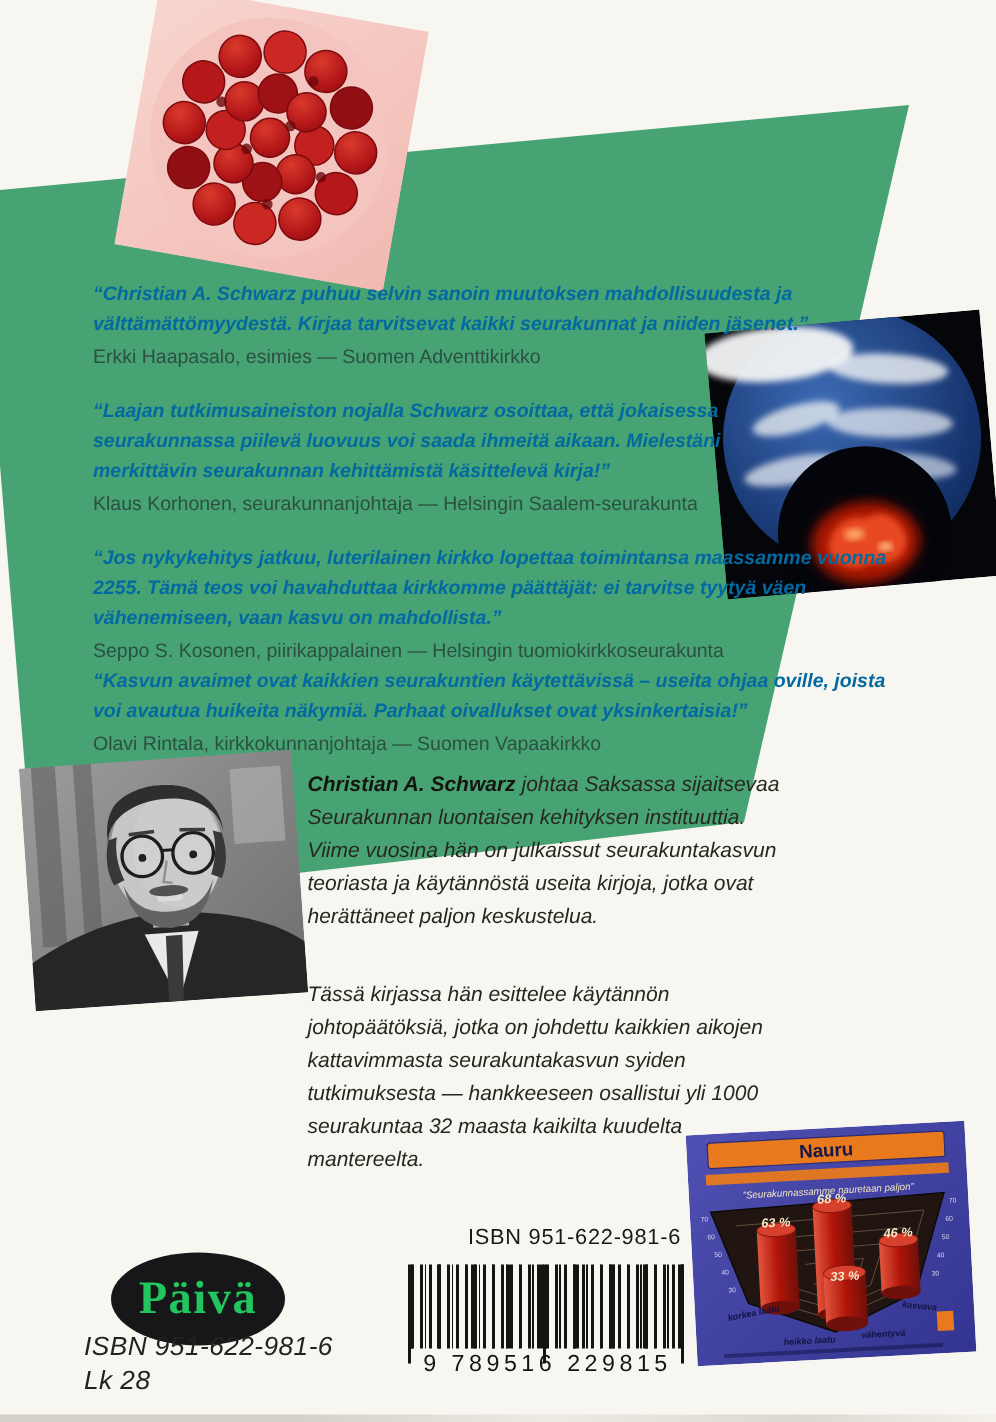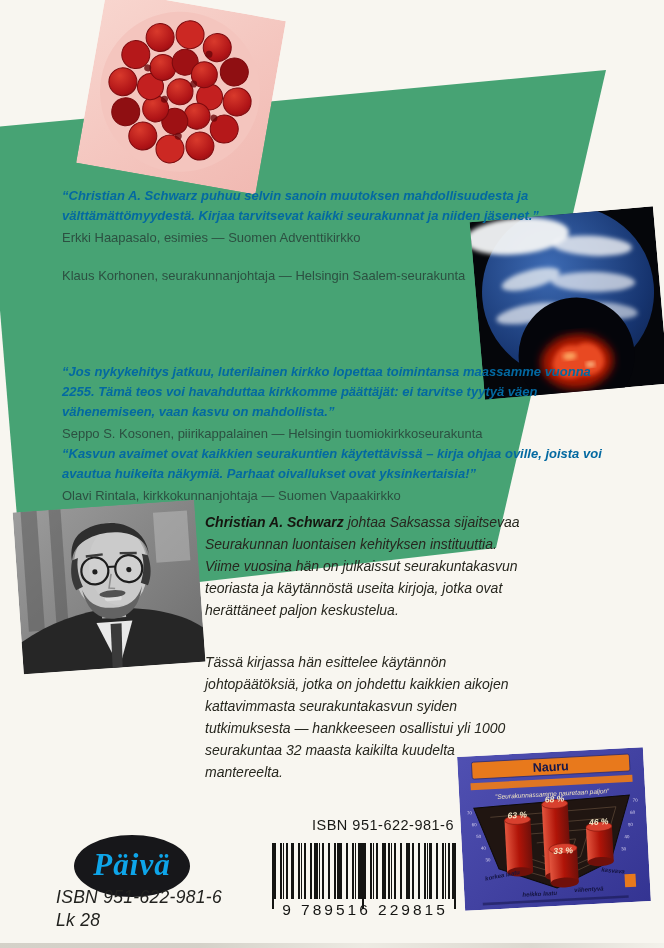--- a/index.html
+++ b/index.html
@@ -30,22 +30,22 @@
   
   .bio{font-style:italic;font-size:14px;line-height:22px;color:#27271f;}
   .bio b{color:#15150f;}
 
   
   .paiva-logo{
     left:74px;top:835px;width:116px;height:62px;border-radius:50%;
     background:#17171a;display:flex;align-items:center;justify-content:center;
   }
   .paiva-logo span{
-    font-family:"Liberation Serif",serif;font-style:italic;font-weight:bold;
-    font-size:31px;color:#0ea5e9;letter-spacing:1px;padding-bottom:3px;
+    font-family:"Liberation Serif",serif;font-weight:bold;
+    font-size:31px;color:#22c55e;letter-spacing:1px;padding-bottom:3px;
   }
   .isbn-bl{
     left:56px;top:886px;font-style:italic;font-size:17.5px;line-height:23px;
     color:#22221f;letter-spacing:.3px;
   }
 
   
   .barcode-box{left:250px;top:817px;width:226px;height:110px;}
   .bc-label{
     position:absolute;left:40px;top:0;width:186px;text-align:center;
@@ -162,28 +162,29 @@
       <ellipse cx="88" cy="142" rx="7" ry="4" fill="#ffb36b" opacity="0.85" filter="url(#blur2)"></ellipse>
       <ellipse cx="108" cy="152" rx="5" ry="3" fill="#ffd29a" opacity="0.8" filter="url(#blur2)"></ellipse>
     </svg>
   </div>
 
   <div class="abs quote" style="left:62px;top:186px;width:478px">
     <p class="qt">“Christian A. Schwarz puhuu selvin sanoin muutoksen mahdollisuudesta ja välttämättömyydestä. Kirjaa tarvitsevat kaikki seurakunnat ja niiden jäsenet.”</p>
     <p class="qa">Erkki Haapasalo, esimies — Suomen Adventtikirkko</p>
   </div>
   <div class="abs quote" style="left:62px;top:264px;width:432px">
+    <p class="qt">“Laajan tutkimusaineiston nojalla Schwarz osoittaa, että jokaisessa seurakunnassa piilevä luovuus voi saada ihmeitä aikaan. Mielestäni merkittävin seurakunnan kehittämistä käsittelevä kirja!”</p>
     <p class="qa" style="width:480px">Klaus Korhonen, seurakunnanjohtaja — Helsingin Saalem-seurakunta</p>
   </div>
   <div class="abs quote" style="left:62px;top:362px;width:540px">
     <p class="qt">“Jos nykykehitys jatkuu, luterilainen kirkko lopettaa toimintansa maassamme vuonna 2255. Tämä teos voi havahduttaa kirkkomme päättäjät: ei tarvitse tyytyä väen vähenemiseen, vaan kasvu on mahdollista.”</p>
     <p class="qa">Seppo S. Kosonen, piirikappalainen — Helsingin tuomiokirkkoseurakunta</p>
   </div>
   <div class="abs quote" style="left:62px;top:444px;width:545px">
-    <p class="qt">“Kasvun avaimet ovat kaikkien seurakuntien käytettävissä – kirja ohjaa oville, joista voi avautua huikeita näkymiä. Parhaat oivallukset ovat yksinkertaisia!”</p>
+    <p class="qt">“Kasvun avaimet ovat kaikkien seurakuntien käytettävissä – useita ohjaa oville, joista voi avautua huikeita näkymiä. Parhaat oivallukset ovat yksinkertaisia!”</p>
     <p class="qa">Olavi Rintala, kirkkokunnanjohtaja — Suomen Vapaakirkko</p>
   </div>
 
   <div class="abs photo portrait-box">
     <svg width="182" height="162" viewBox="0 0 182 162">
       <defs>
         <linearGradient id="graybg" x1="0" y1="0" x2="1" y2="1">
           <stop offset="0" stop-color="#9c9c9c"></stop>
             <stop offset="1" stop-color="#6e6e6e"></stop>
         </linearGradient>

